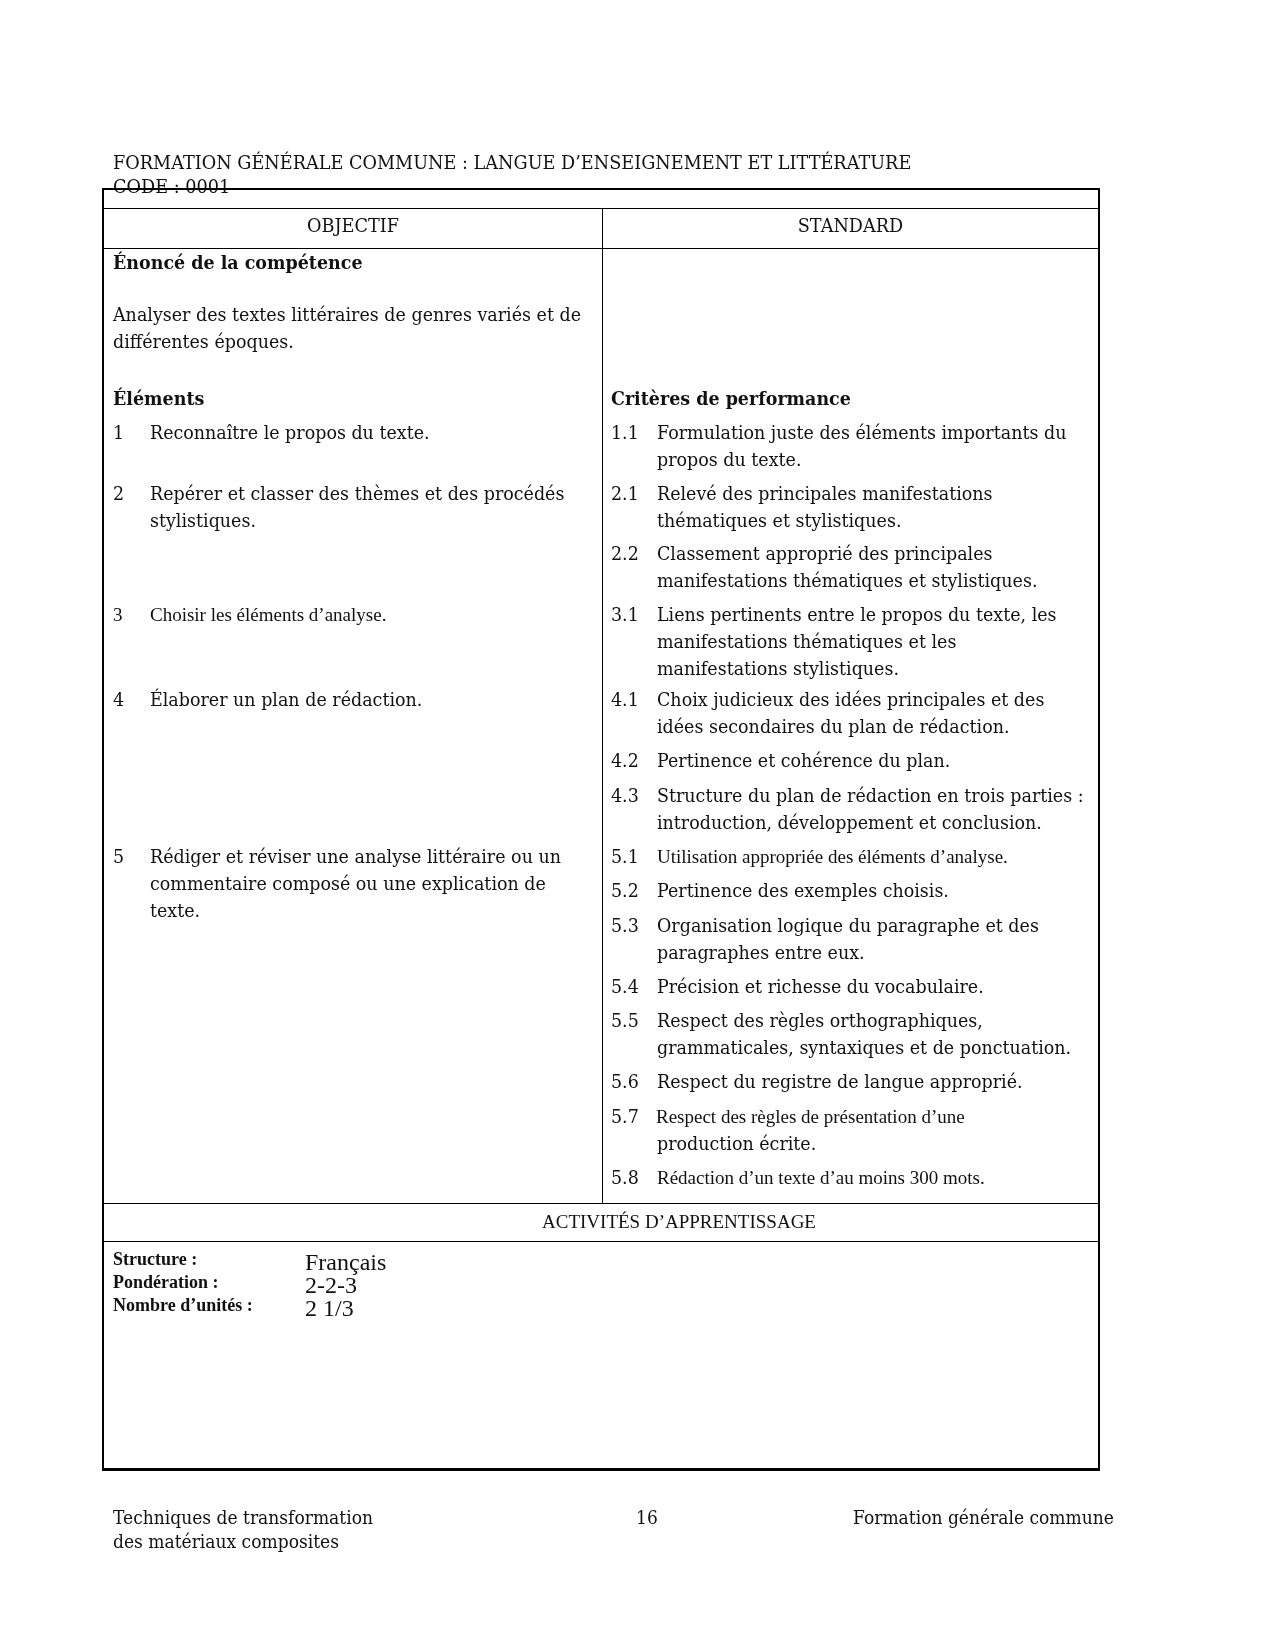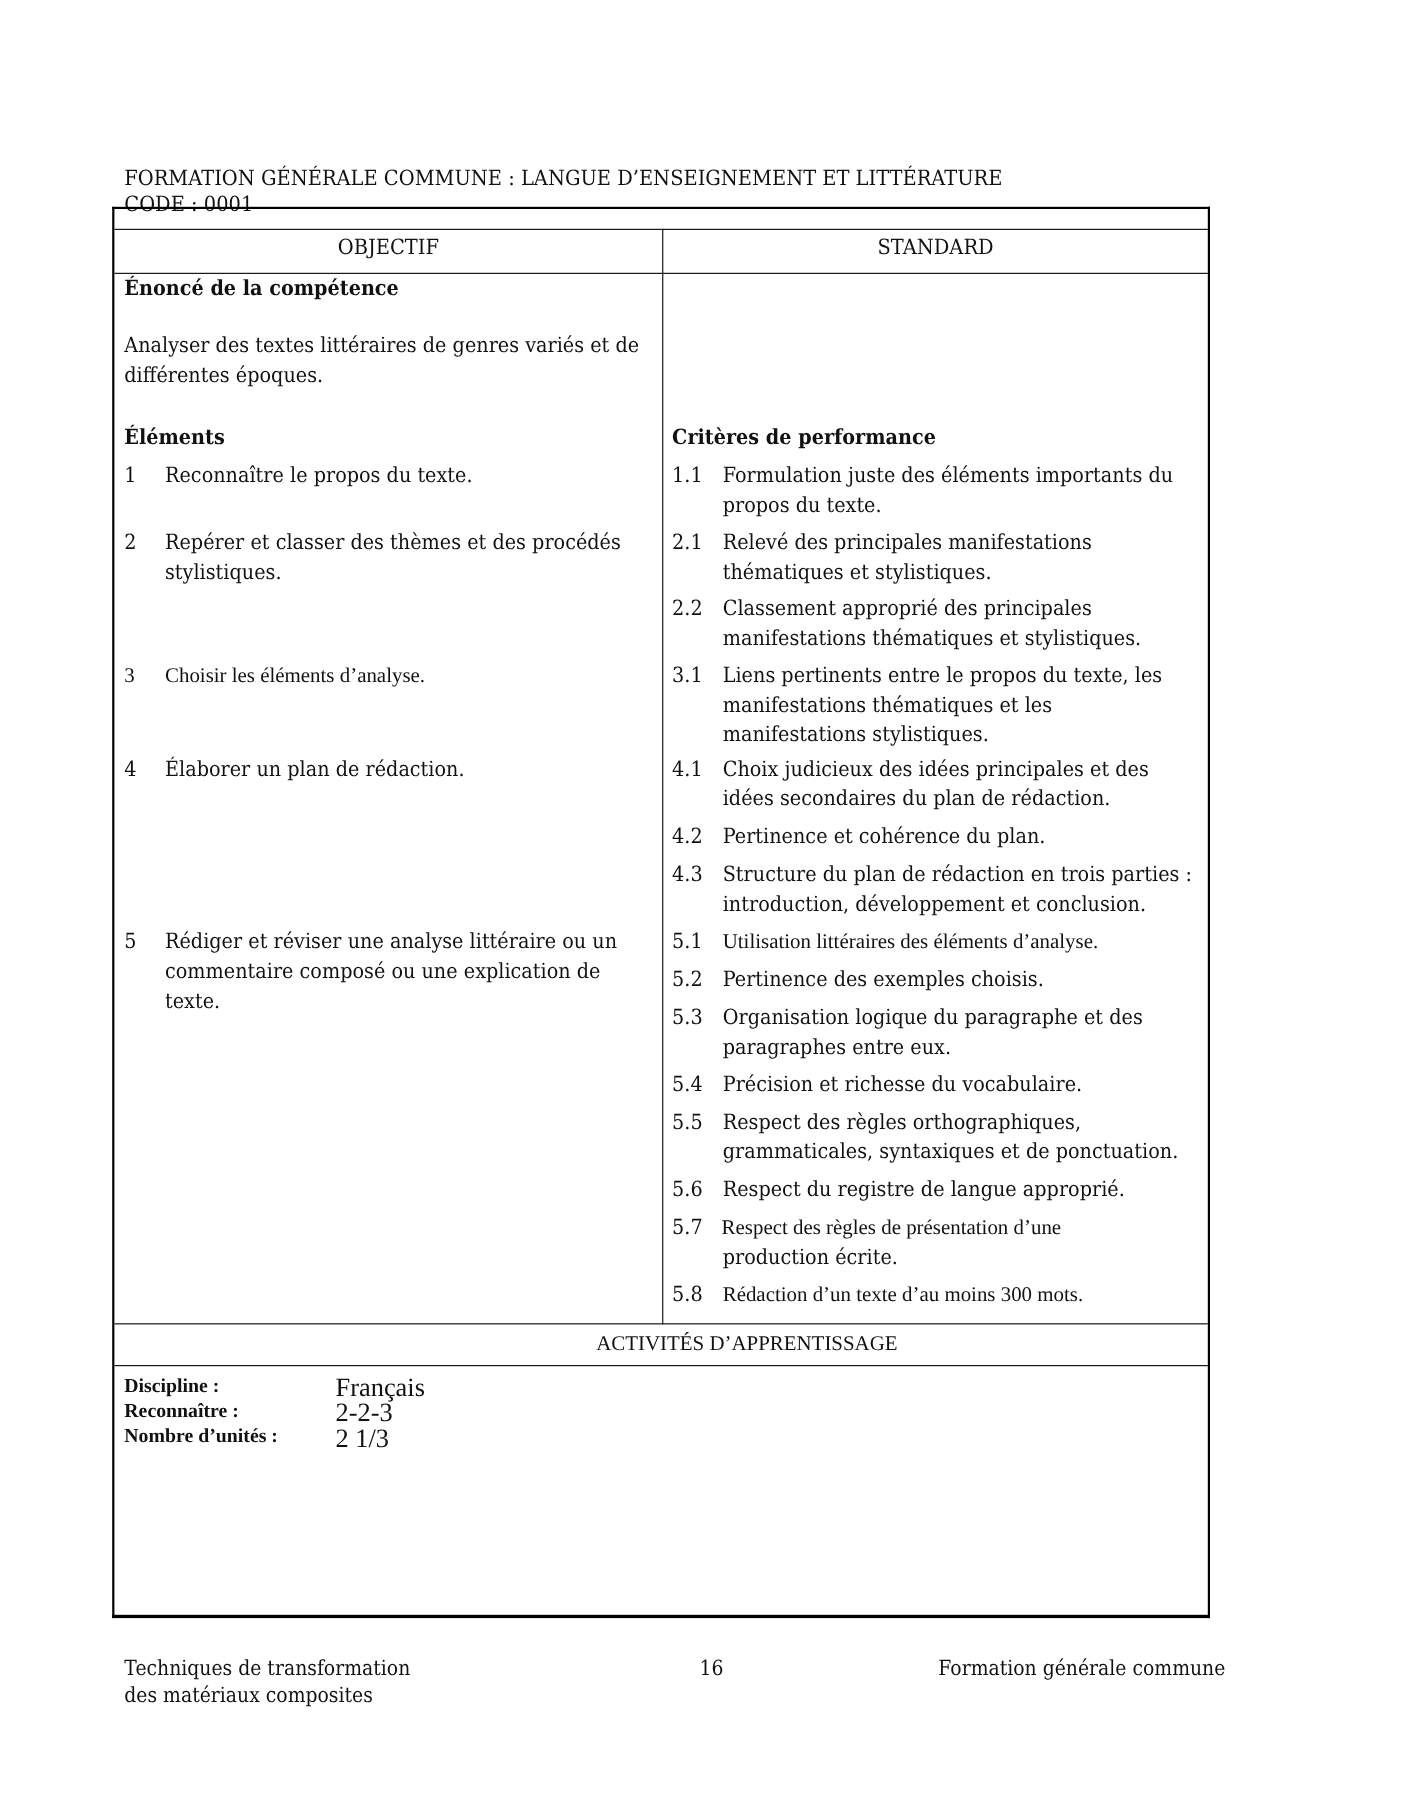--- a/index.html
+++ b/index.html
@@ -111,21 +111,21 @@
       <div class="num" style="left:611px; top:747px;">4.2</div>
       <div class="item-text" style="left:657px; top:747px;">Pertinence et cohérence du plan.</div>
     </div>
     <div>
       <div class="num" style="left:611px; top:782px;">4.3</div>
       <div class="item-text" style="left:657px; top:782px;">Structure du plan de rédaction en trois parties :</div>
       <div class="item-text" style="left:657px; top:809px;">introduction, développement et conclusion.</div>
     </div>
     <div>
       <div class="num" style="left:611px; top:843px;">5.1</div>
-      <div class="item-text times" style="left:657px; top:843px;">Utilisation littéraires des éléments d’analyse.</div>
+      <div class="item-text times" style="left:657px; top:843px;">Utilisation appropriée des éléments d’analyse.</div>
     </div>
     <div>
       <div class="num" style="left:611px; top:877px;">5.2</div>
       <div class="item-text" style="left:657px; top:877px;">Pertinence des exemples choisis.</div>
     </div>
     <div>
       <div class="num" style="left:611px; top:912px;">5.3</div>
       <div class="item-text" style="left:657px; top:912px;">Organisation logique du paragraphe et des</div>
       <div class="item-text" style="left:657px; top:939px;">paragraphes entre eux.</div>
     </div>
@@ -149,23 +149,23 @@
     </div>
     <div>
       <div class="num" style="left:611px; top:1164px;">5.8</div>
       <div class="item-text times" style="left:657px; top:1164px;">Rédaction d’un texte d’au moins 300 mots.</div>
     </div>
   </div>
 
   <div class="act-head">ACTIVITÉS D’APPRENTISSAGE</div>
 
   <div>
-    <div class="meta-label" style="top:1249px;">Discipline :</div>
+    <div class="meta-label" style="top:1249px;">Structure :</div>
     <div class="meta-val" style="top:1249px;">Français</div>
-    <div class="meta-label" style="top:1272px;">Reconnaître :</div>
+    <div class="meta-label" style="top:1272px;">Pondération :</div>
     <div class="meta-val" style="top:1272px;">2-2-3</div>
     <div class="meta-label" style="top:1295px;">Nombre d’unités :</div>
     <div class="meta-val" style="top:1295px;">2 1/3</div>
   </div>
 </div>
 
 <div class="footer" style="left:113px; top:1505px;">Techniques de transformation</div>
 <div class="footer" style="left:113px; top:1529px;">des matériaux composites</div>
 <div class="footer" style="left:636px; top:1505px;">16</div>
 <div class="footer" style="left:853px; top:1505px;">Formation générale commune</div>

